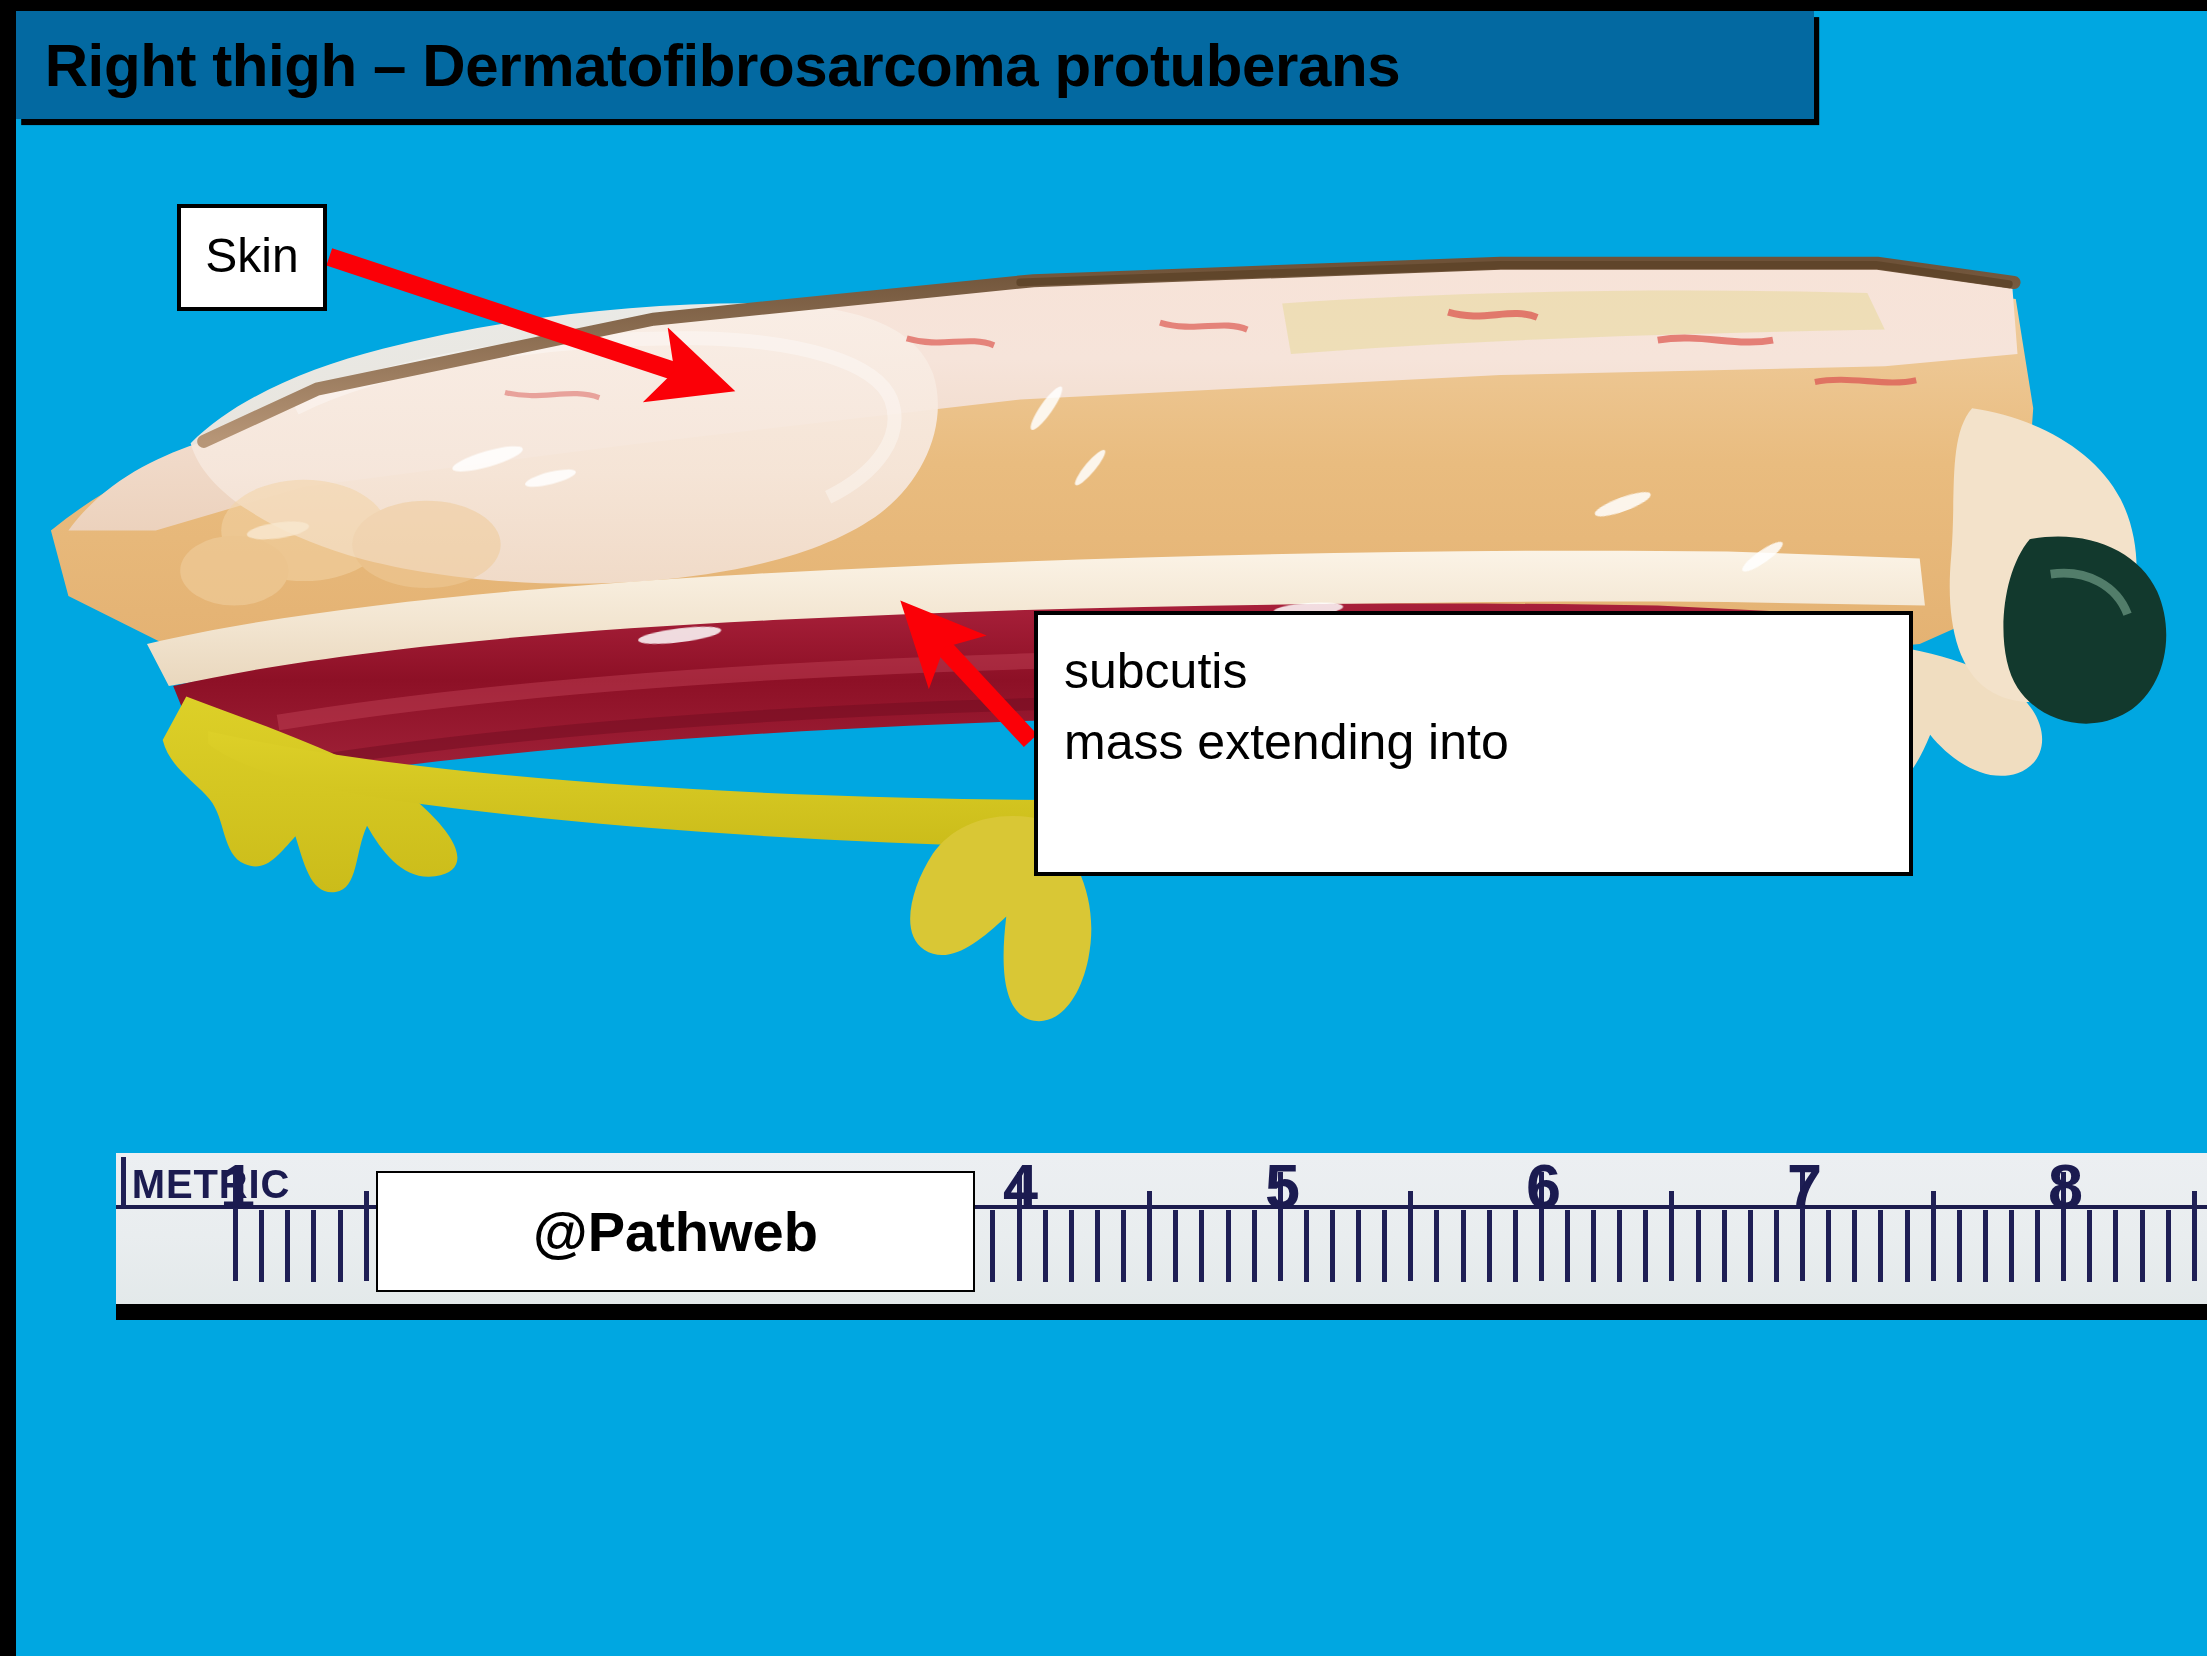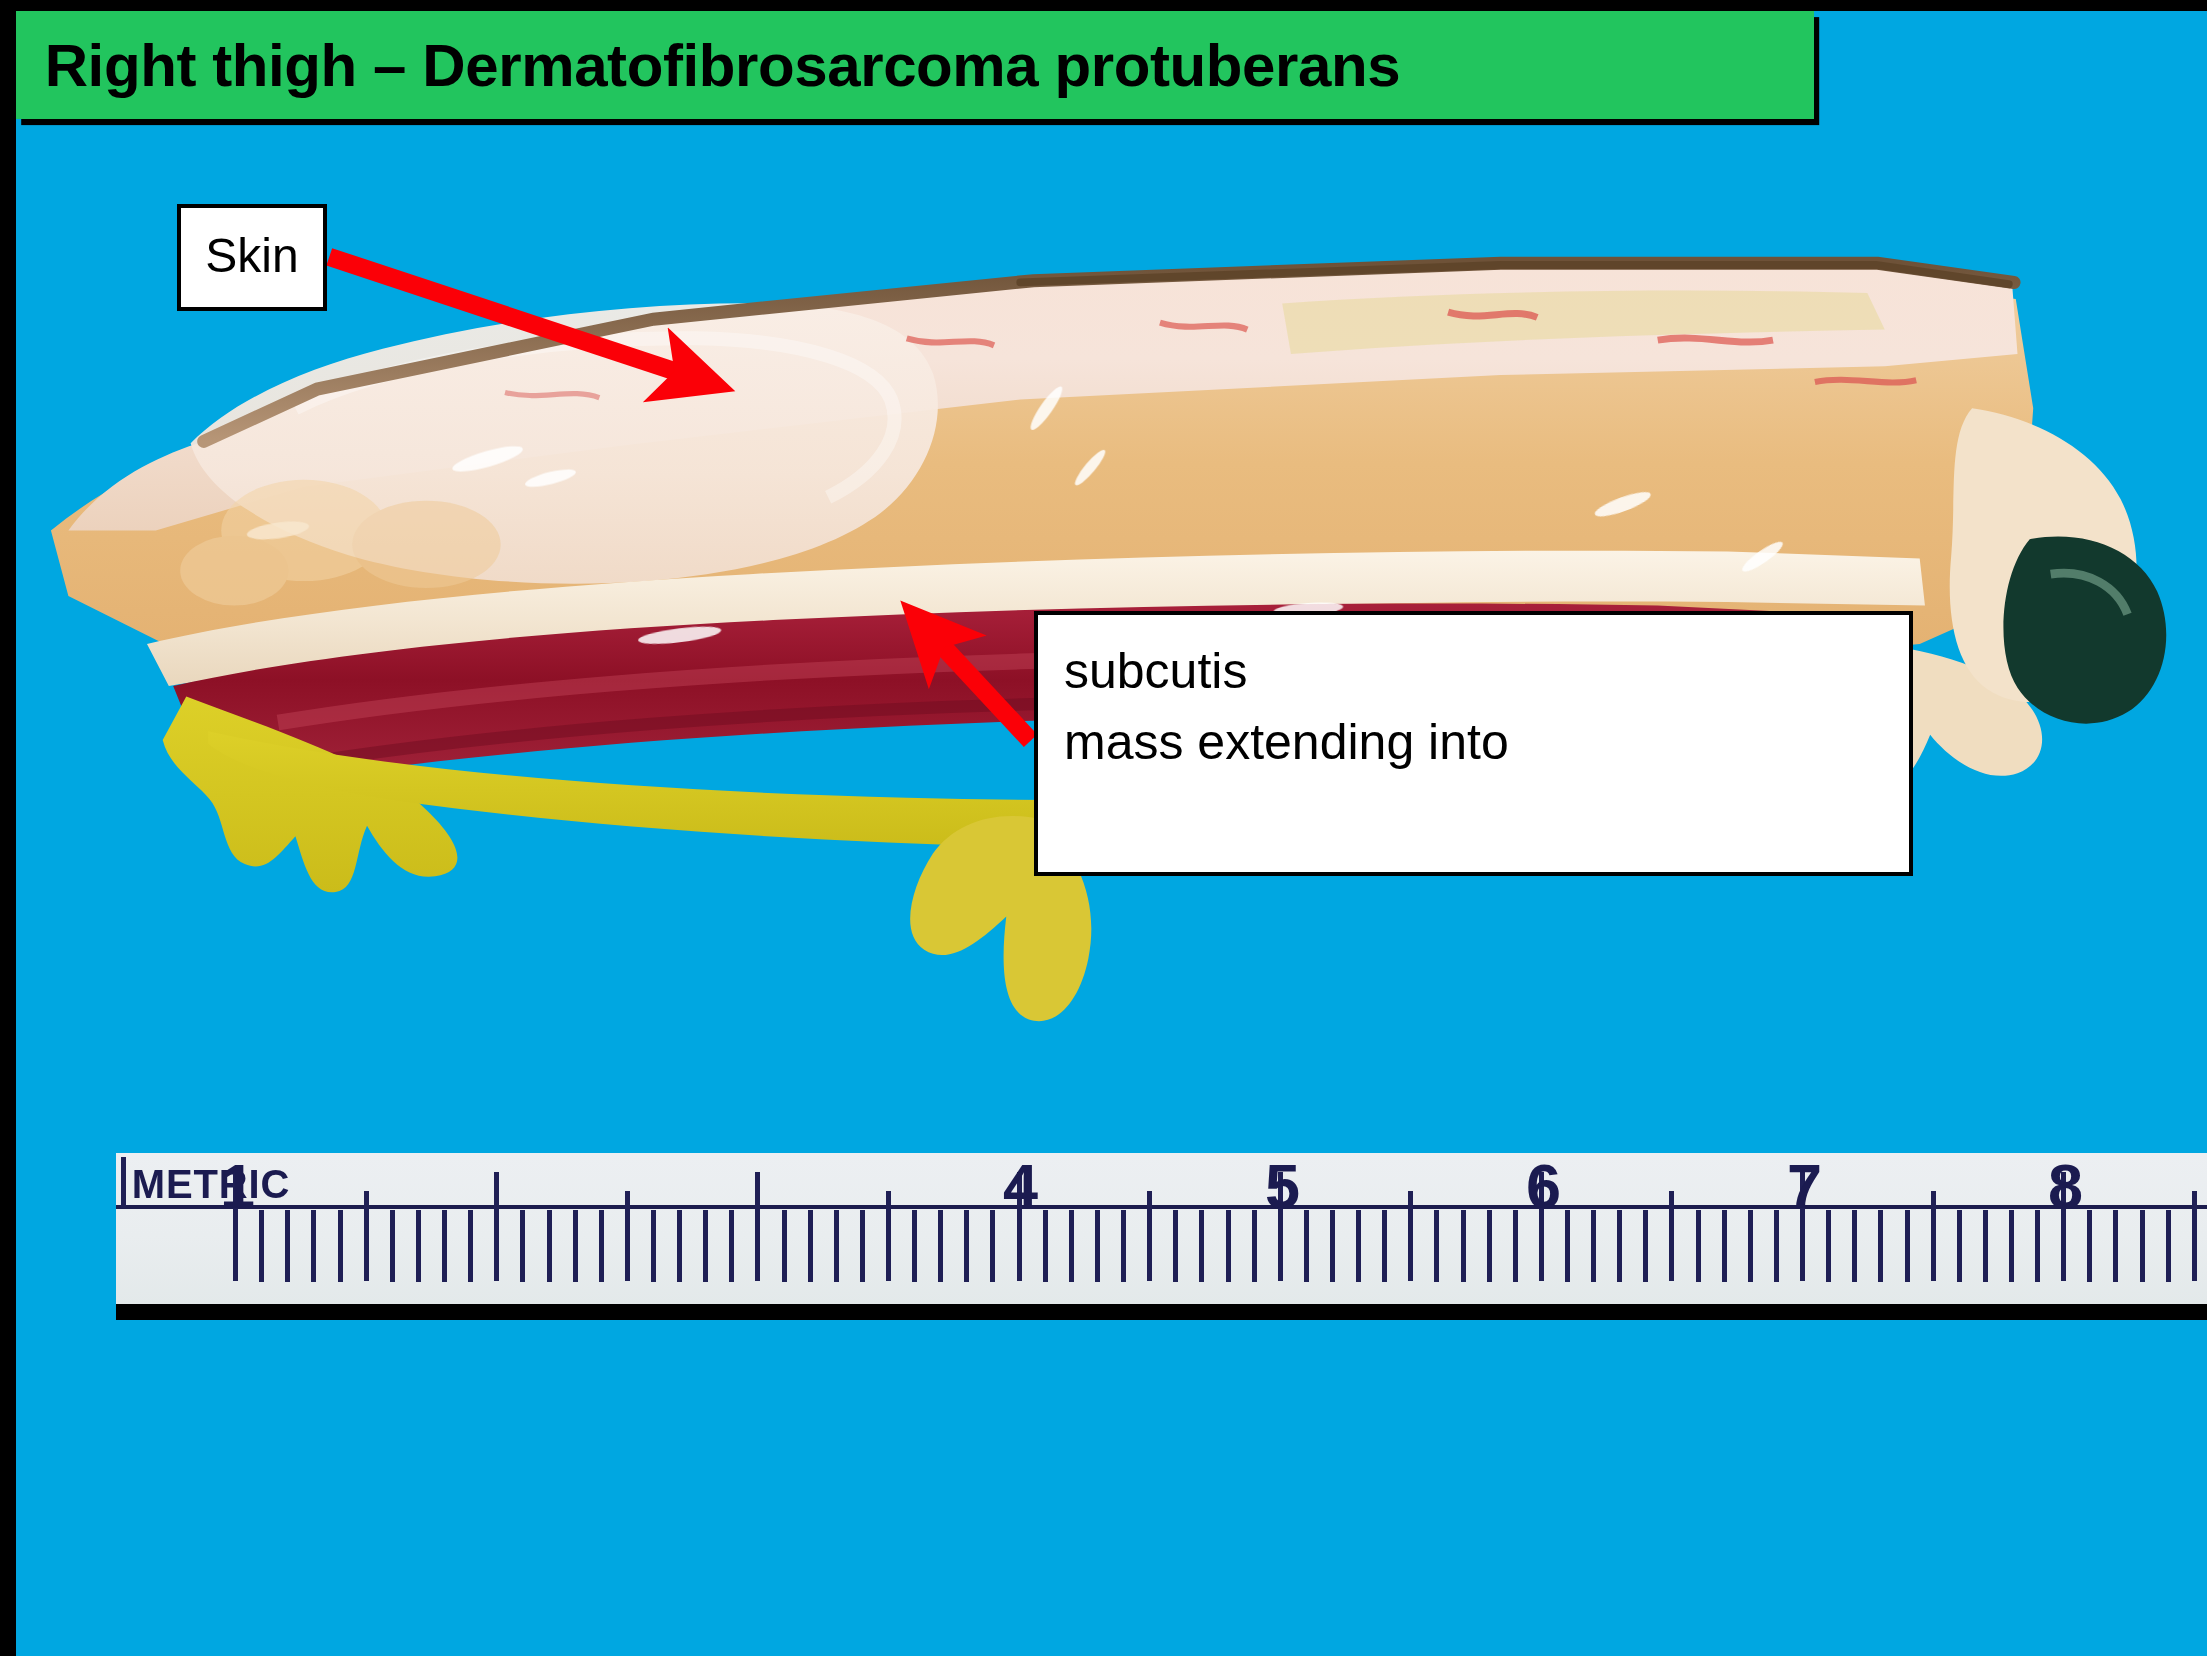--- a/index.html
+++ b/index.html
@@ -10,21 +10,21 @@
     overflow:hidden;
     font-family:"Liberation Sans", sans-serif;
   }
   
   .frame-left{position:absolute;left:0;top:0;width:15.7px;height:1657px;background:#000;}
   .frame-top{position:absolute;left:0;top:0;width:2207px;height:11.4px;background:#000;}
 
   
   #title-banner{
     position:absolute;left:15.7px;top:11.4px;width:1798px;height:108px;
-    background:#22c55e;
+    background:#0369a1;
     box-shadow:5.2px 6.1px 0 0 #000;
     display:flex;align-items:center;
   }
   #title-text{
     font-size:60px;font-weight:bold;color:#000;
     padding-left:29px;letter-spacing:-0.4px;white-space:nowrap;
   }
 
   
   #photo-wrap{
@@ -323,15 +323,18 @@
         <div class="rnum" style="left: 104px; top: 1.7px;">1</div>
         <div class="rnum" style="left: 887px; top: 1.7px;">4</div>
         <div class="rnum" style="left: 1149px; top: 1.7px;">5</div>
         <div class="rnum" style="left: 1410px; top: 1.7px;">6</div>
         <div class="rnum" style="left: 1671px; top: 1.7px;">7</div>
         <div class="rnum" style="left: 1932px; top: 1.7px;">8</div>
       </div>
     <div class="ruler-black"></div>
   </div>
 
+  <div id="watermark">
+    <span class="wtext">@Pathweb</span>
+  </div>
 
 </div>
 
 
 </body></html>

